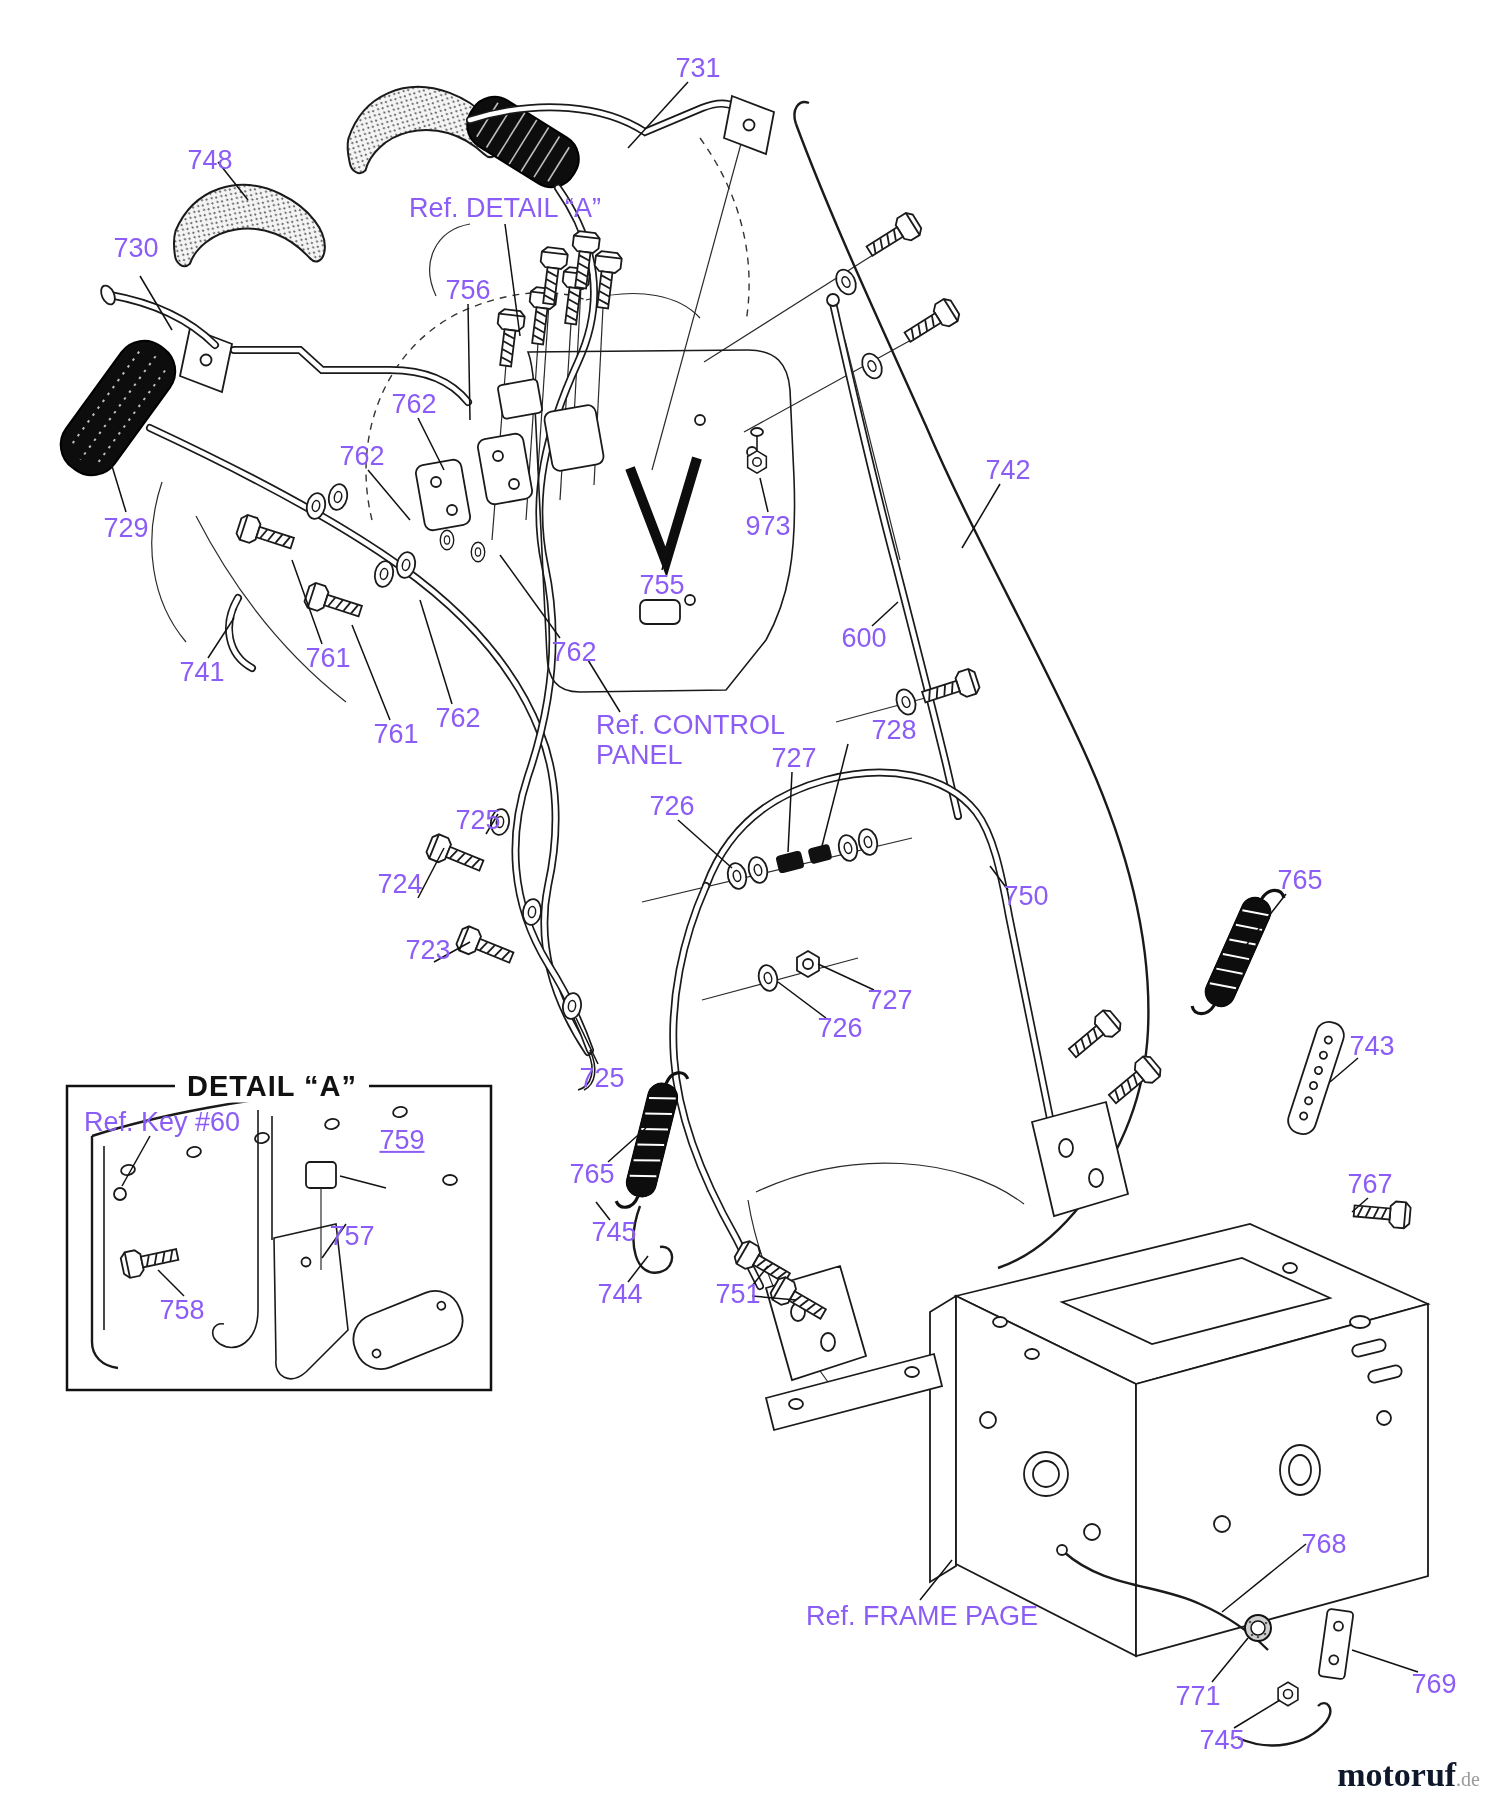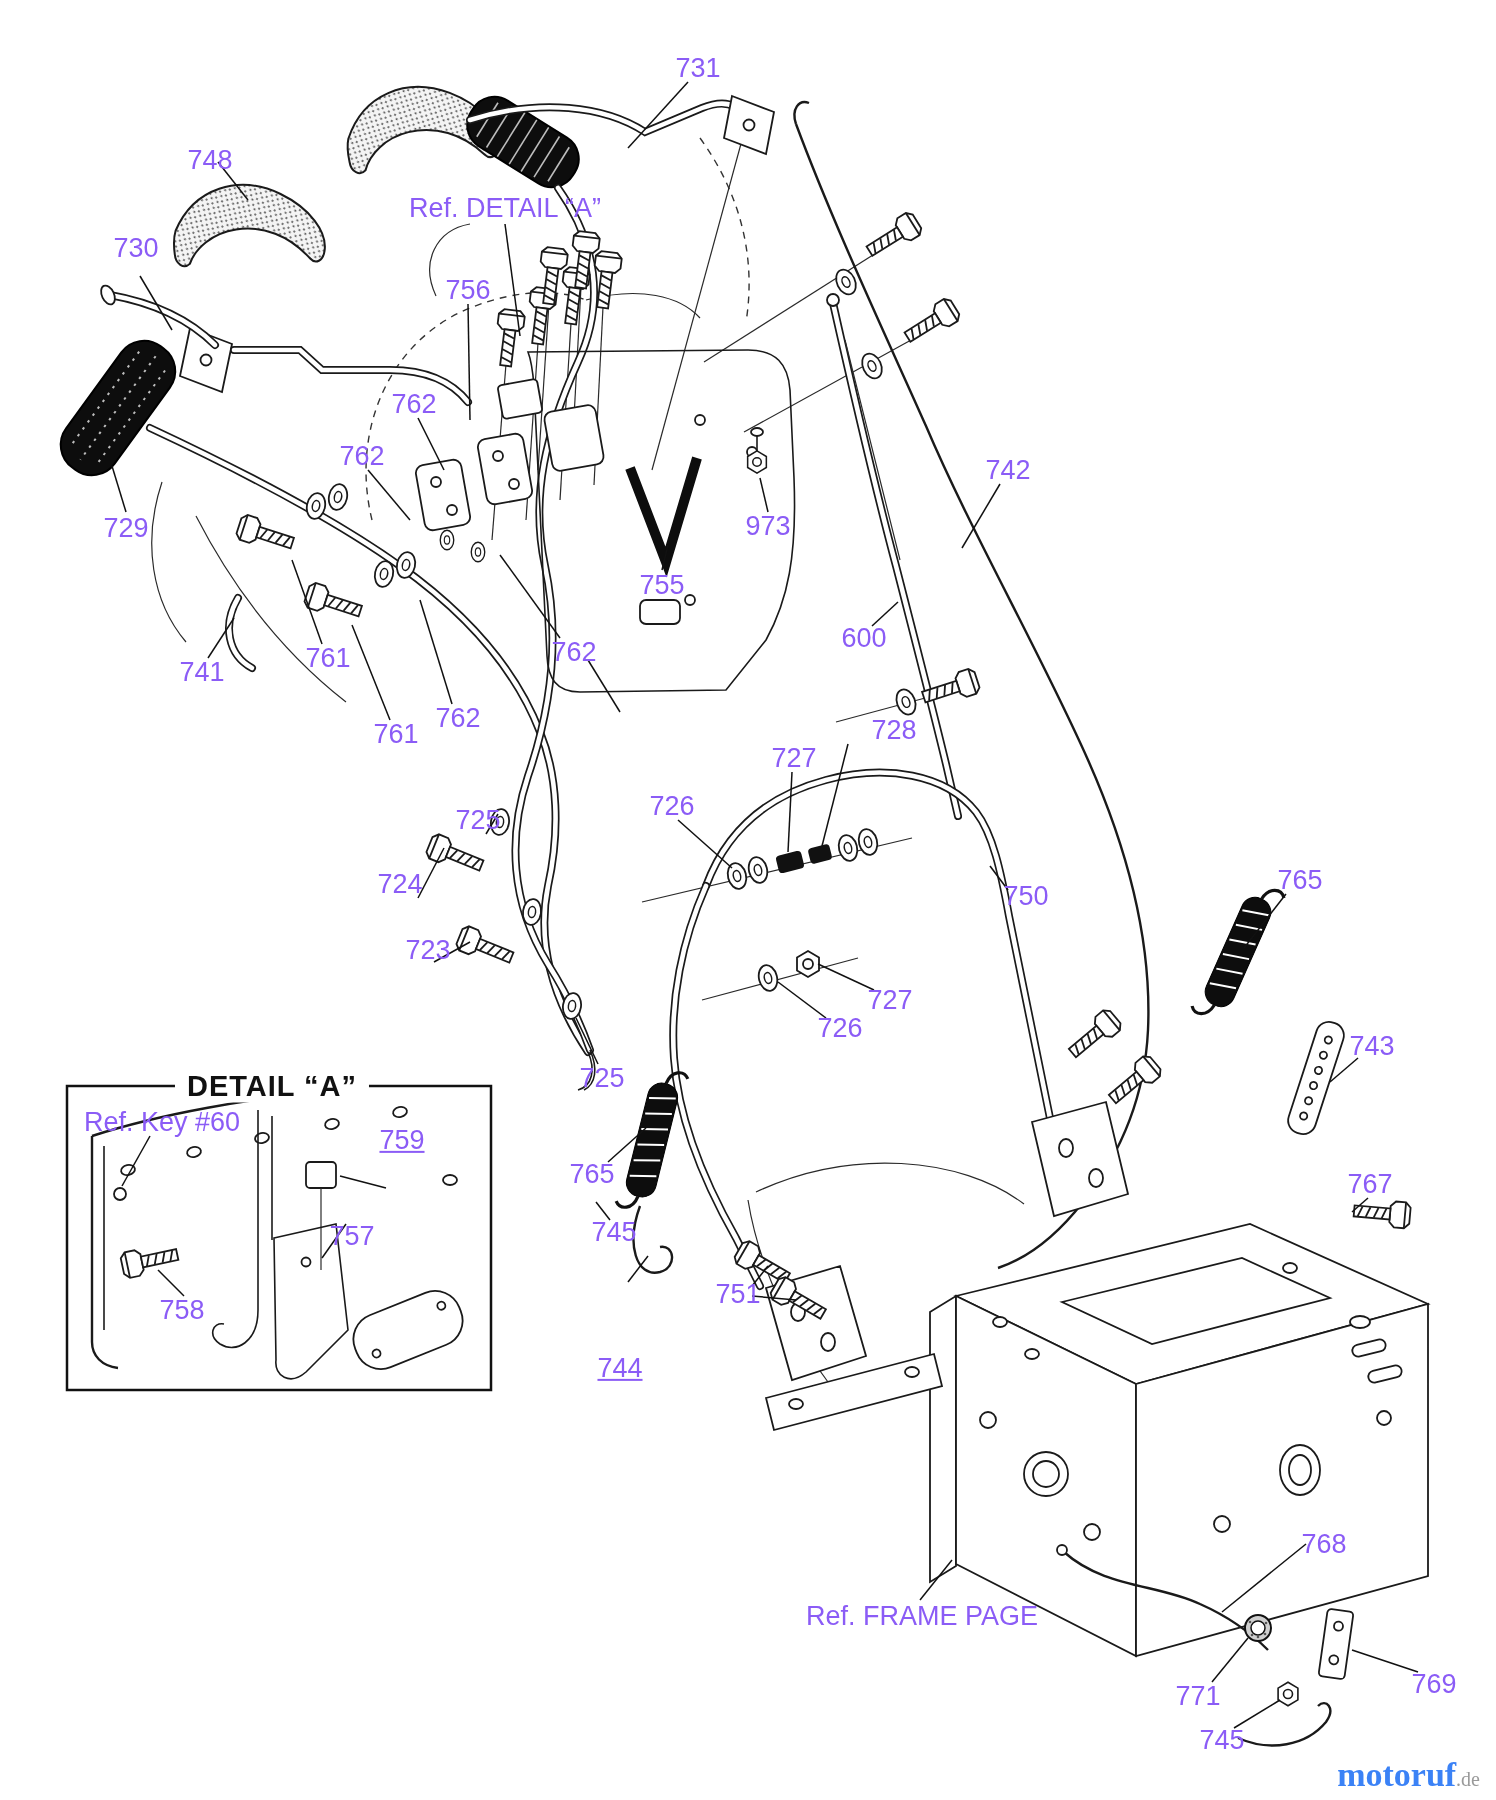--- a/index.html
+++ b/index.html
@@ -433,29 +433,31 @@
       <div class="part-label" style="left: 890px; top: 1000px;">727</div>
       <div class="part-label" style="left: 840px; top: 1028px;">726</div>
       <div class="part-label" style="left: 1372px; top: 1046px;">743</div>
       <div class="part-label" style="left: 602px; top: 1078px;">725</div>
       <div class="part-label" style="left: 402px; top: 1140px; text-decoration: underline;">759</div>
       <div class="part-label" style="left: 592px; top: 1174px;">765</div>
       <div class="part-label" style="left: 352px; top: 1236px;">757</div>
       <div class="part-label" style="left: 1370px; top: 1184px;">767</div>
       <div class="part-label" style="left: 614px; top: 1232px;">745</div>
       <div class="part-label" style="left: 182px; top: 1310px;">758</div>
-      <div class="part-label" style="left: 620px; top: 1368px; text-decoration: underline;">744</div>
+      <div class="part-label" style="left: 620px; top: 1294px;">744</div>
       <div class="part-label" style="left: 738px; top: 1294px;">751</div>
       <div class="part-label" style="left: 1324px; top: 1544px;">768</div>
       <div class="part-label" style="left: 1434px; top: 1684px;">769</div>
       <div class="part-label" style="left: 1198px; top: 1696px;">771</div>
       <div class="part-label" style="left: 1222px; top: 1740px;">745</div>
       <div class="ref-label" style="left: 505px; top: 208px;">Ref. DETAIL “A”</div>
+      <div class="ref-label" style="left: 596px; top: 740px; transform: translate(0px, -50%); text-align: left;">Ref. CONTROL
+PANEL</div>
       <div class="ref-label" style="left: 162px; top: 1122px;">Ref. Key #60</div>
       <div class="ref-label" style="left: 922px; top: 1616px;">Ref. FRAME PAGE</div>
     </div>
 
   <div class="detail-title">DETAIL “A”</div>
 
   <div class="watermark">
-    <span class="name" style="color: #3b82f6;">motoruf</span><span class="tld" style="color: rgb(154, 154, 154);">.de</span>
+    <span class="name" style="color: #0f172a;">motoruf</span><span class="tld" style="color: rgb(154, 154, 154);">.de</span>
   </div>
 </div>
 
 </body></html>

